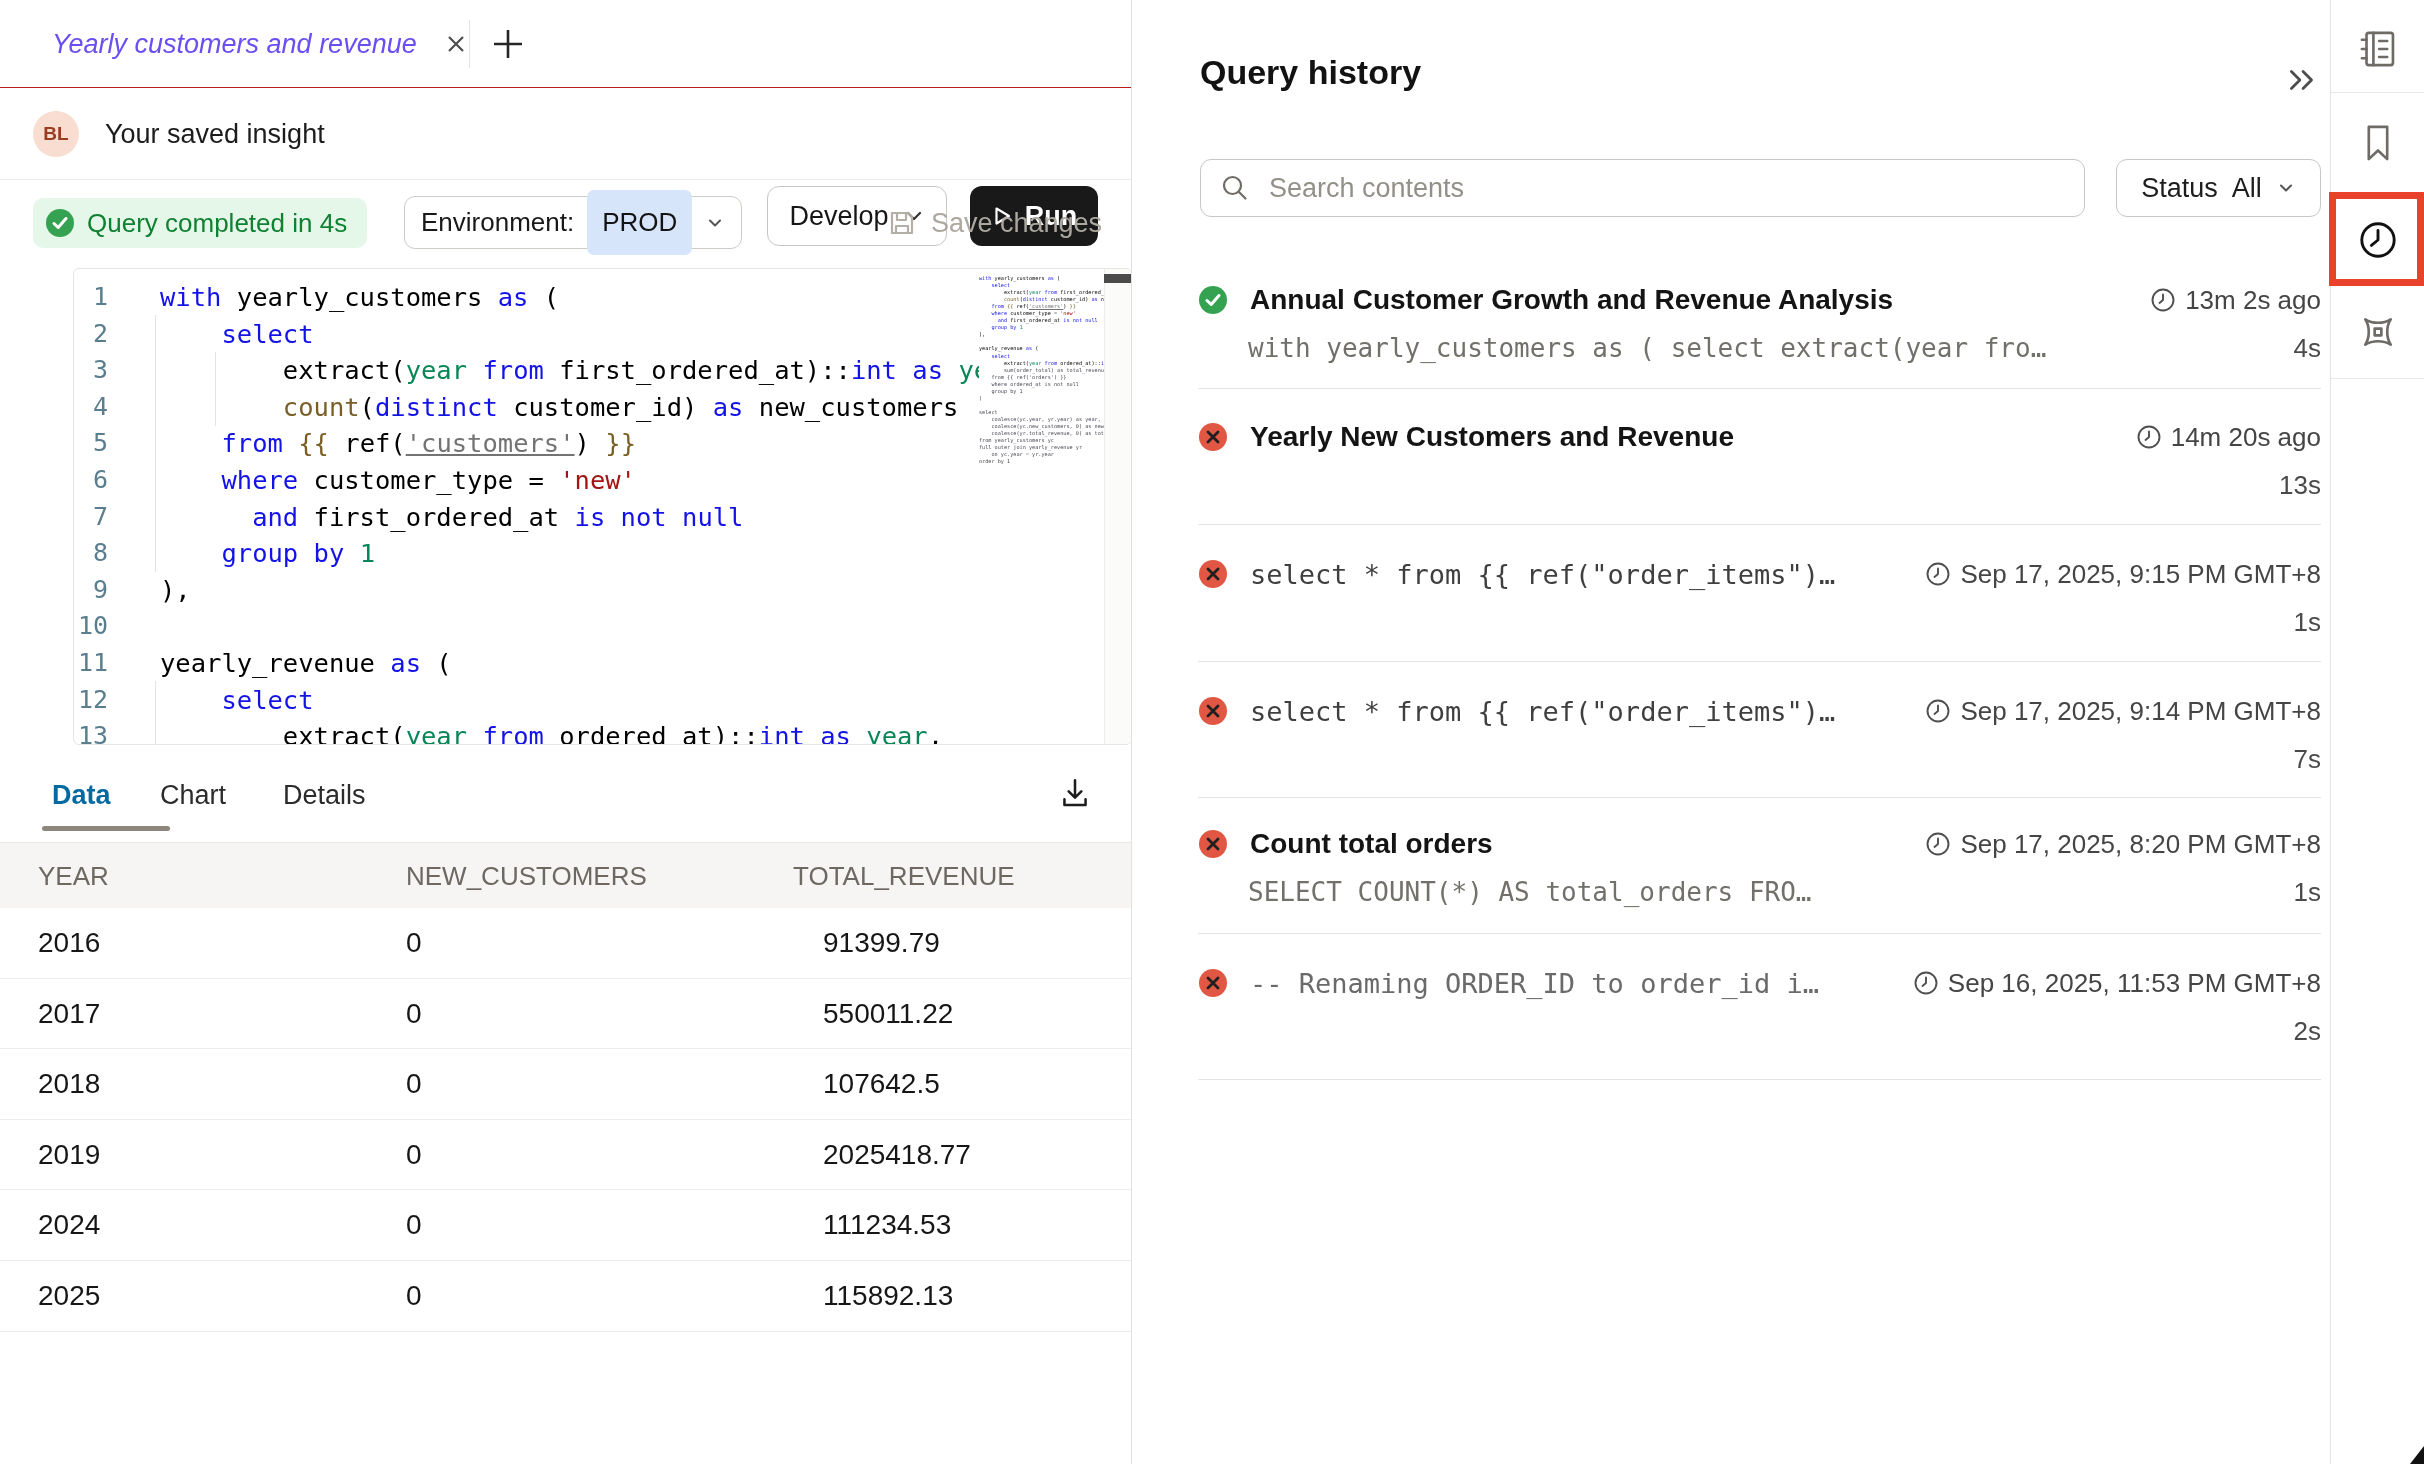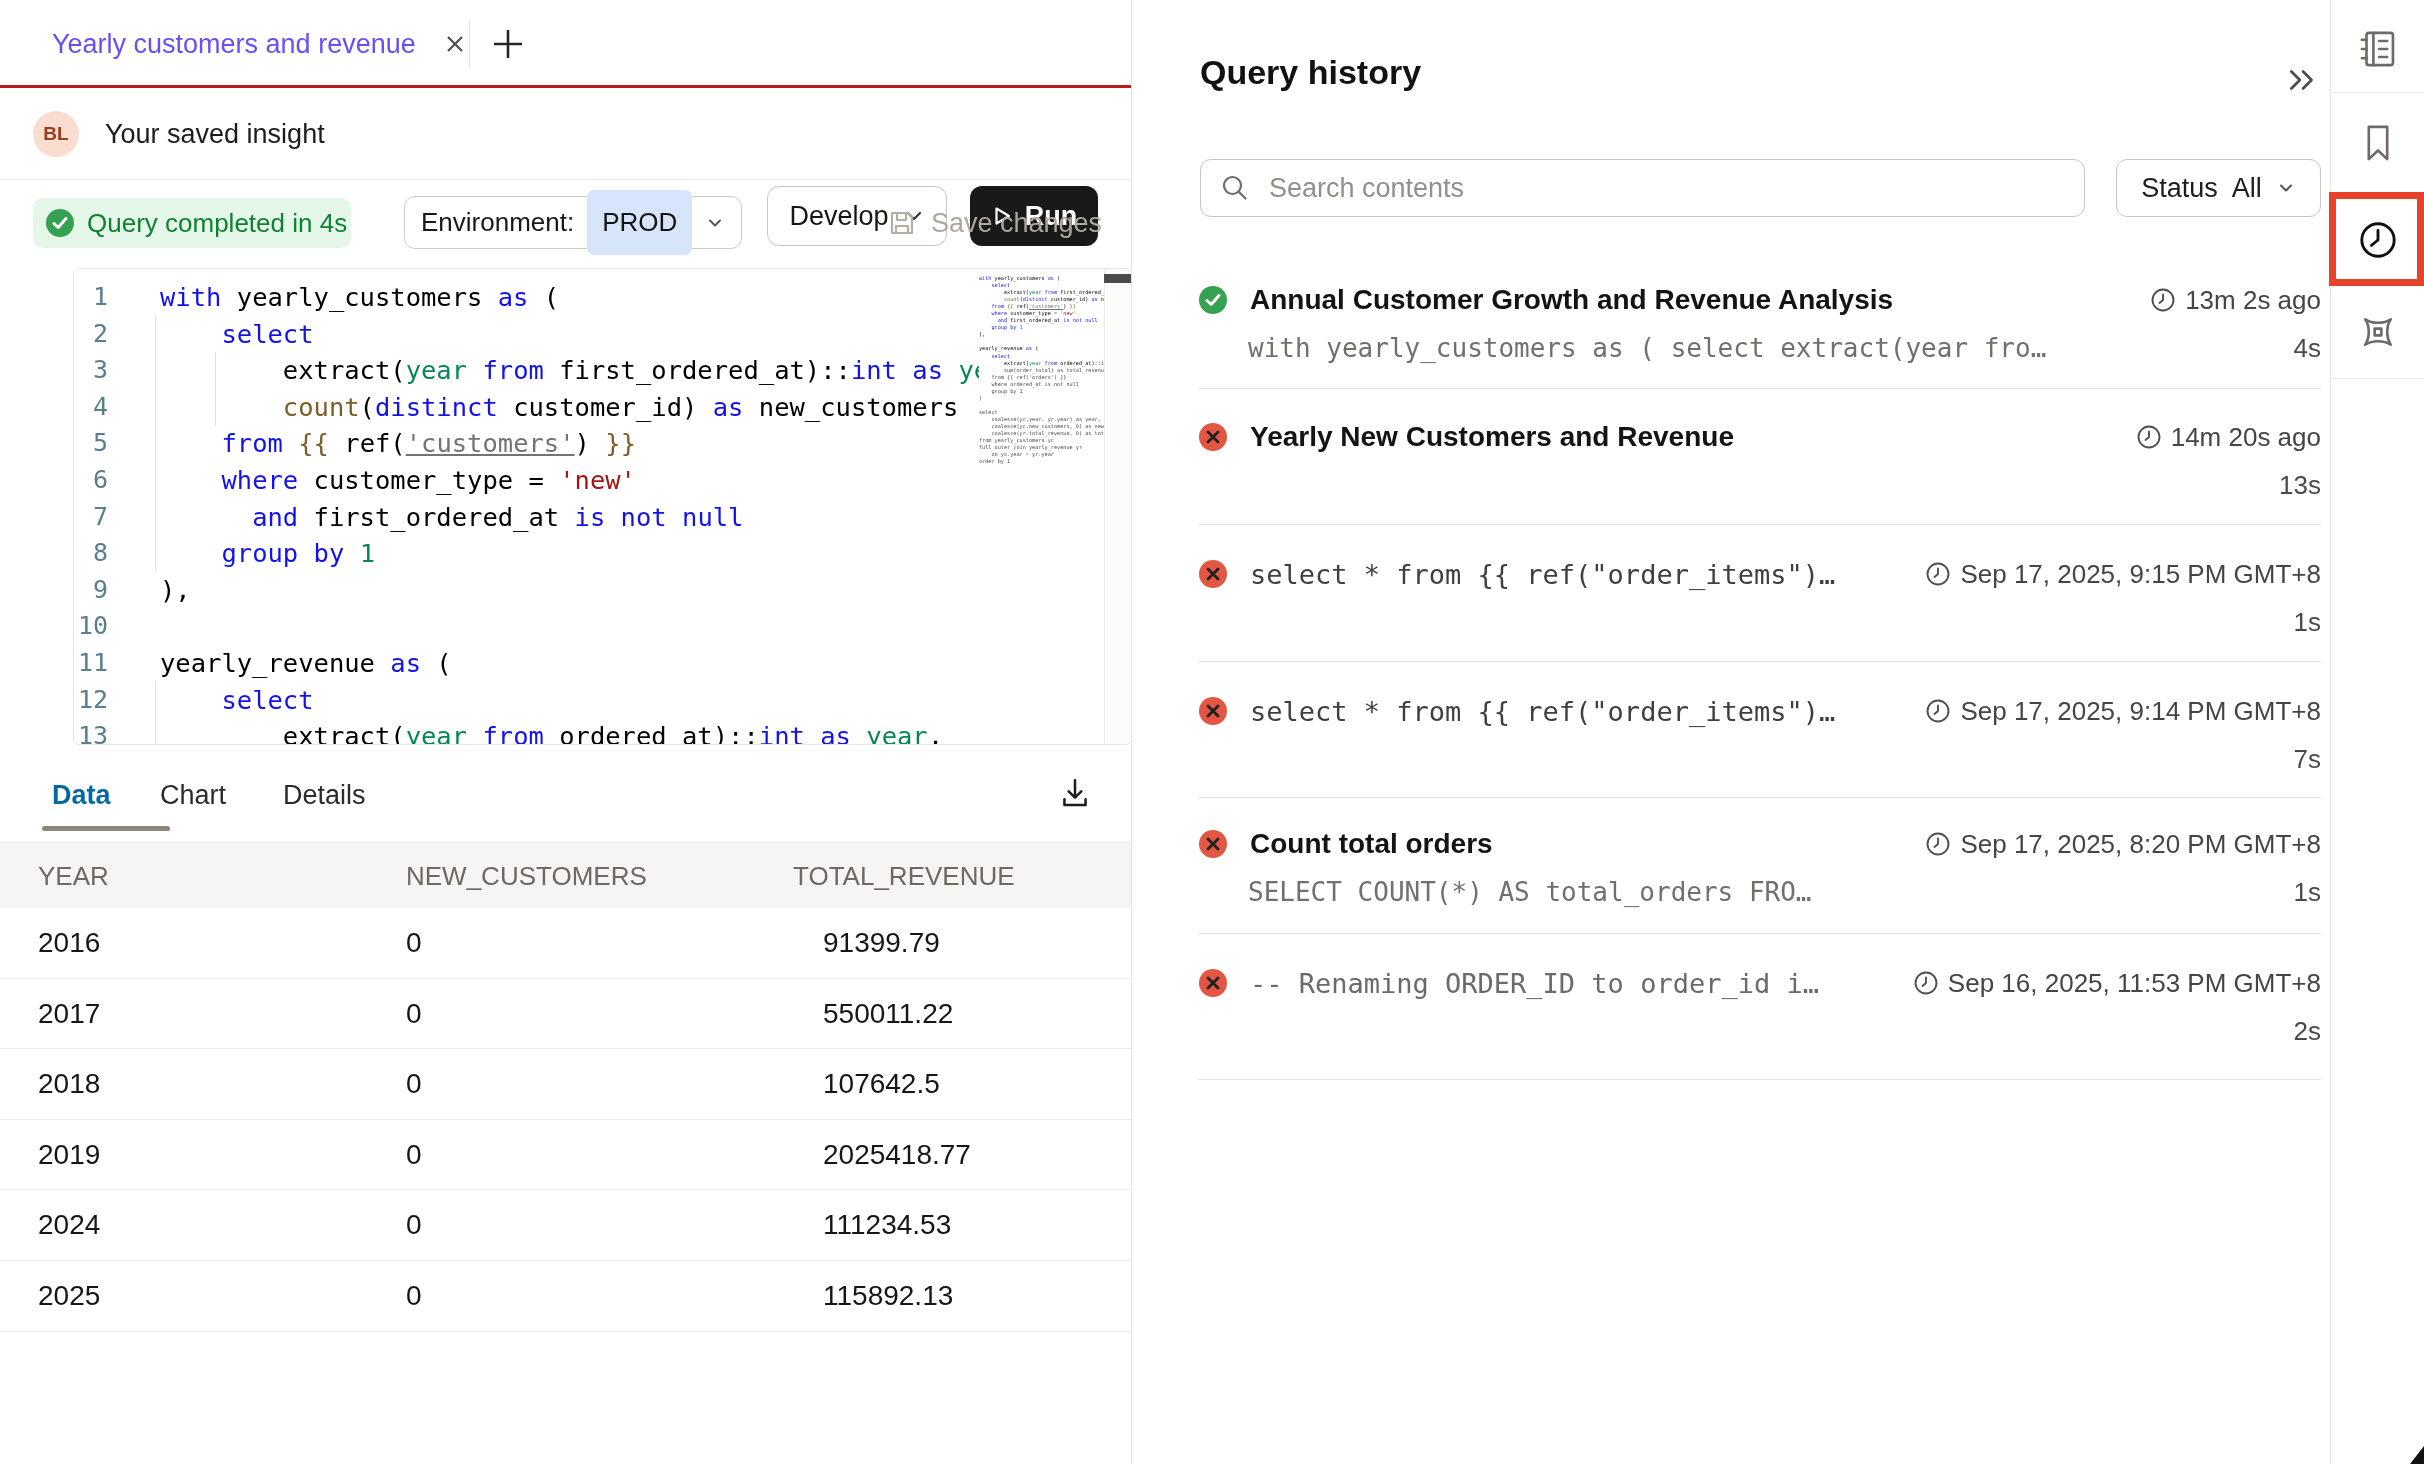--- a/index.html
+++ b/index.html
@@ -4,21 +4,21 @@
 <style>
   * { margin:0; padding:0; box-sizing:border-box; }
   html,body { background:#ffffff; }
   body { width:2424px; height:1464px; overflow:hidden;
          font-family:"Liberation Sans", sans-serif; color:#1b1b1b; }
   #app { position:relative; width:2424px; height:1464px; background:#fff; }
   svg { display:block; }
 
   
   .left-panel { position:absolute; left:0; top:0; width:1131px; height:1464px; }
-  .tabbar { position:absolute; left:0; top:0; width:1131px; height:88px; border-bottom:3px solid #b91c1c; }
+  .tabbar { position:absolute; left:0; top:0; width:1131px; height:88px; border-bottom:1px solid #b91c1c;font-style:italic; }
   .tab { position:absolute; left:52px; top:0; height:88px; display:flex; align-items:center; gap:24px; cursor:default; }
   .tab-title { font-size:27px; color:#6a4ff2; }
   .tab-close { width:30px; height:30px; }
   .tab-sep { position:absolute; left:469px; top:20px; width:1px; height:48px; background:#e4e3e0; }
   .newtab { position:absolute; left:486px; top:22px; width:44px; height:44px; background:none; border:none; cursor:pointer; }
 
   .toolbar { position:absolute; left:0; top:88px; width:1131px; height:92px; border-bottom:1px solid #ececea; }
   .avatar { position:absolute; left:33px; top:23px; width:46px; height:46px; border-radius:50%;
             background:#f8ddd0; color:#9a3c20; font-weight:700; font-size:19px;
             display:flex; align-items:center; justify-content:center;text-align:right; }
@@ -26,21 +26,21 @@
   .icon-btn { position:absolute; top:108px; width:40px; height:40px; background:none; border:none; cursor:pointer; }
   .btn-develop { position:absolute; left:767px; top:98px; width:180px; height:60px; border:1.5px solid #c8c6c2;
                  border-radius:12px; background:#fff; display:flex; align-items:center; justify-content:center;
                  gap:14px; font-size:27px; color:#161616; cursor:pointer; font-family:inherit; }
   .btn-run { position:absolute; left:970px; top:98px; width:128px; height:60px; border:none; border-radius:12px;
              background:#191919; color:#fff; display:flex; align-items:center; justify-content:center;
              gap:12px; font-size:27px; font-weight:600; cursor:pointer; font-family:inherit; }
 
   .statusrow { position:absolute; left:0; top:180px; width:1131px; height:88px; }
   .badge-success { position:absolute; left:33px; top:18px; height:50px; display:flex; align-items:center; gap:12px;
-                   background:#e4f7e8; border-radius:10px; padding:0 4px 0 12px;
+                   background:#e4f7e8; border-radius:10px; padding:0 20px 0 12px;
                    font-size:26px; font-weight:500; color:#0f8132; }
   .env-control { position:absolute; left:404px; top:16px; height:53px; display:flex; align-items:center; gap:13px;
                  border:1.5px solid #cecbc6; border-radius:11px; padding:0 16px; cursor:pointer; background:#fff; }
   .env-label { font-size:26px; color:#191919; }
   .env-pill { background:#d7e5fb; border-radius:7px; padding:17px 15px; font-size:26px; color:#141414; }
   .save-btn { position:absolute; left:886px; top:18px; height:50px; display:flex; align-items:center; gap:13px;
               background:none; border:none; font-size:27px; color:#aca79f; cursor:default; font-family:inherit; }
 
   
   .editor { position:absolute; left:73px; top:268px; width:1059px; height:477px; background:#fff;

